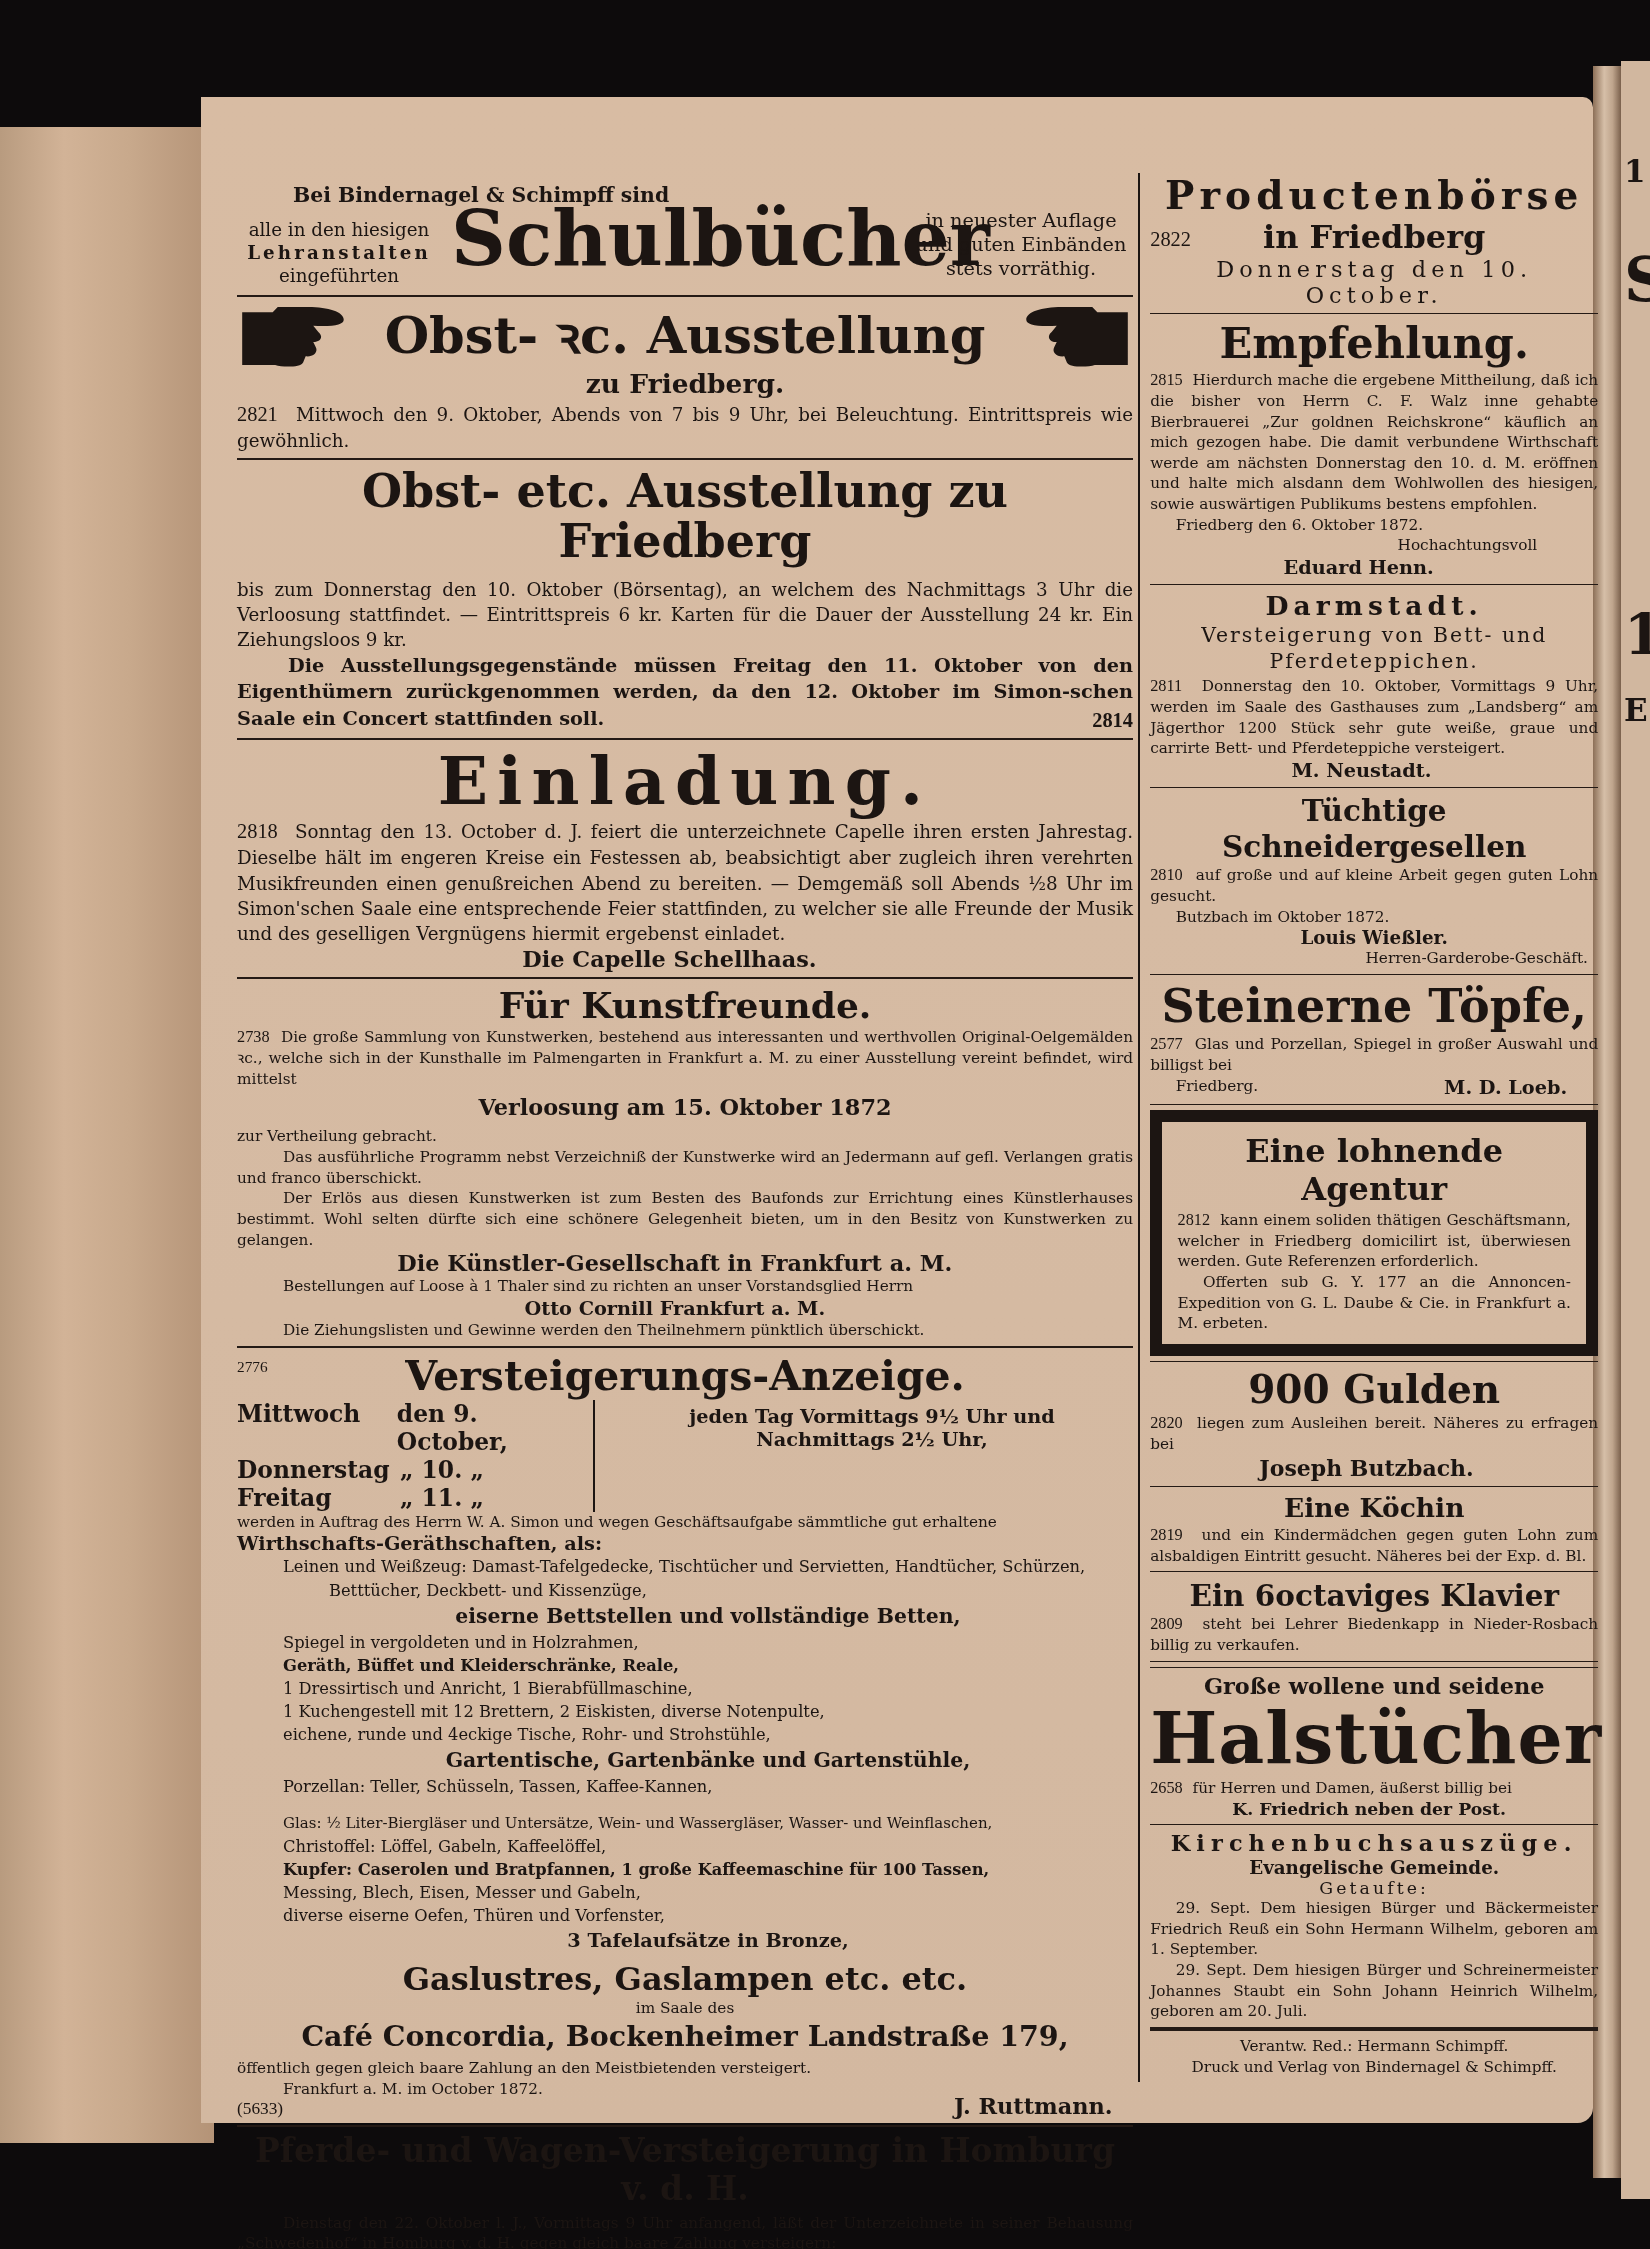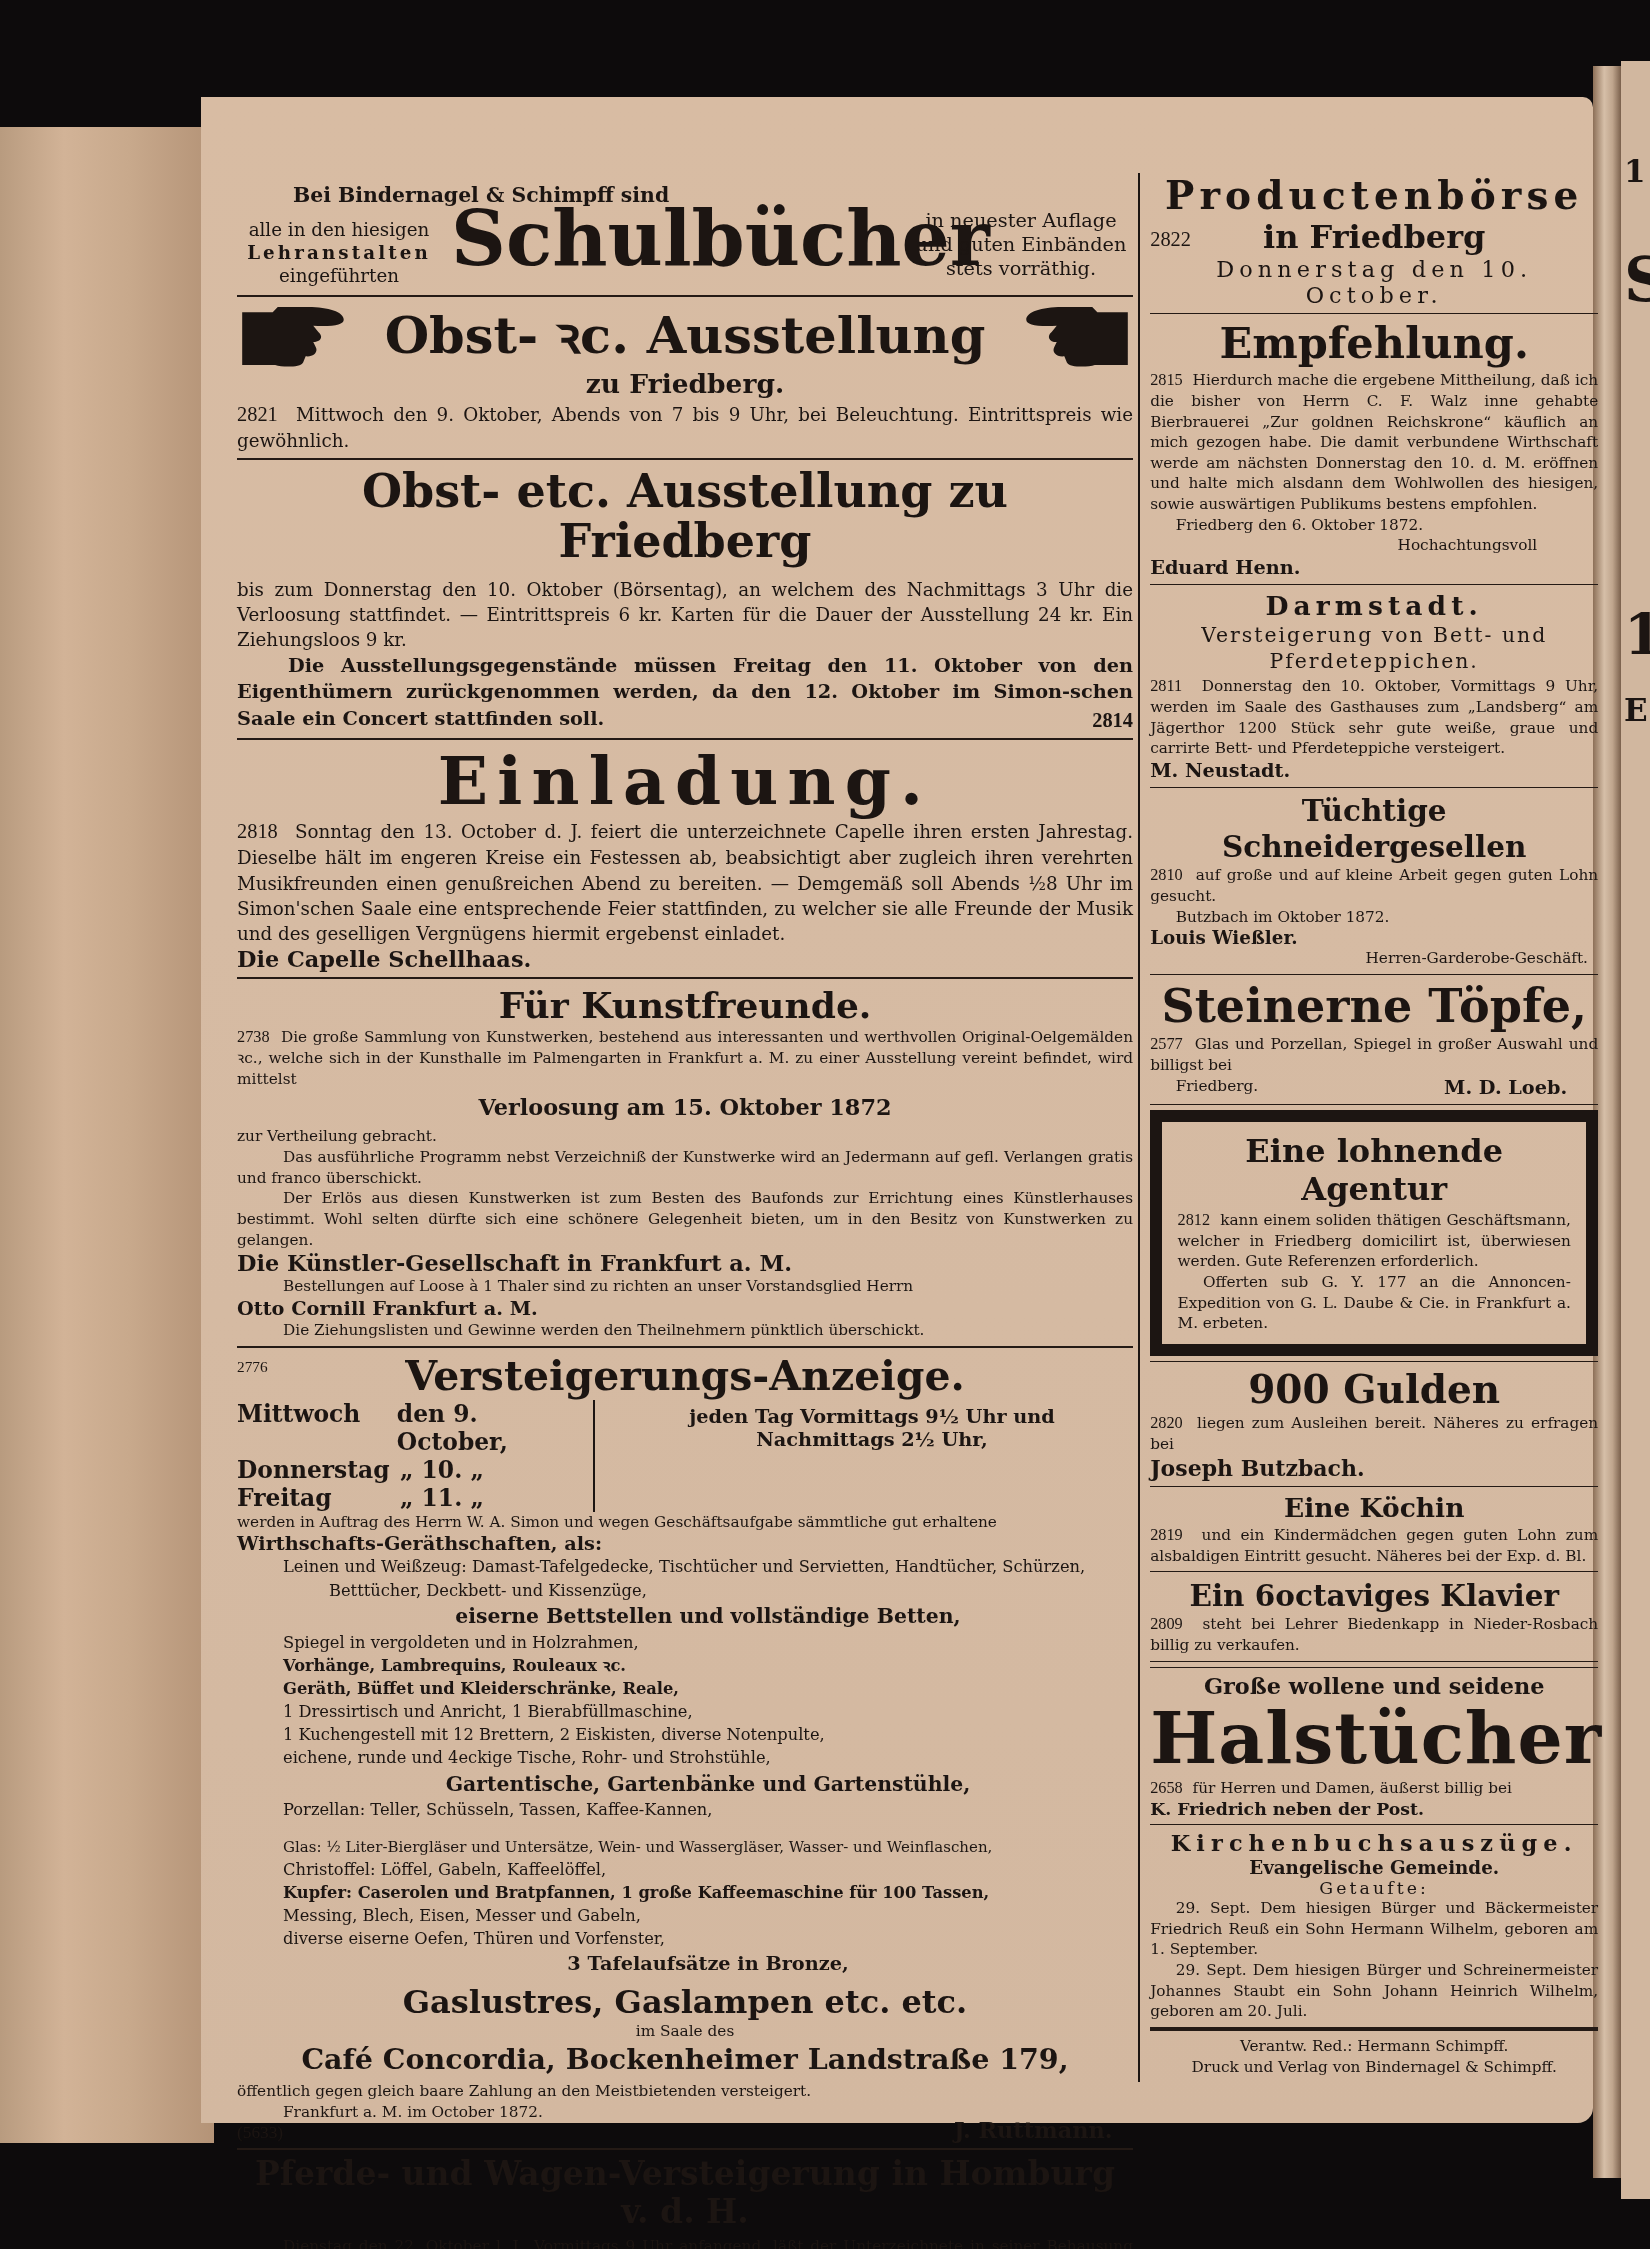--- a/index.html
+++ b/index.html
@@ -35,21 +35,21 @@
   .num { font-family:"Liberation Serif", serif; font-size:20.4px; }
   .body-text { font-size:18.3px; line-height:1.38; text-align:justify; font-family:"DejaVu Serif", serif; }
   .center { text-align:center; }
   .right { text-align:right; }
   .bold { font-weight:bold; }
   .head-xl { font-family:"DejaVu Serif", serif; font-weight:bold; font-size:66px; line-height:1.1; letter-spacing:1px; }
   .head-l { font-family:"DejaVu Serif", serif; font-weight:bold; font-size:51px; line-height:1.1; }
   .head-m { font-family:"DejaVu Serif", serif; font-weight:bold; font-size:36px; line-height:1.15; }
   .head-s { font-family:"DejaVu Serif", serif; font-weight:bold; font-size:26.5px; line-height:1.2; }
   .spaced { letter-spacing:9.2px; }
-  .sig { font-weight:bold; font-size:22.4px; text-align:left; }
+  .sig { font-weight:bold; font-size:22.4px; text-align:center; }
   .small { font-size:15.3px; line-height:1.35; }
   .hand { display:inline-block; width:117px; height:66px; vertical-align:middle; }
   .box { border-left:12.2px solid #1c1512; border-right:12.2px solid #1c1512; border-top:12.2px solid #1c1512; border-bottom:12.2px solid #1c1512; padding:10.2px 15.3px; }
   .sched { display:flex; font-size:23.4px; font-weight:bold;gap:16px; }
   .sched .days { width:356px; border-right:2px solid #1c1512; }
   .sched .days div { display:flex; }
   .sched .days span.d { width:163px; }
   .sched .times { flex:1; text-align:center; font-size:19.3px; padding-top:5.1px; }
 </style>
 </head>
@@ -151,21 +151,20 @@
         <div>Nachmittags 2½ Uhr,</div>
       </div>
     </div>
     <div class="small body-text">werden in Auftrag des Herrn W. A. Simon und wegen Geschäftsaufgabe sämmtliche gut erhaltene</div>
     <div class="bold" style="font-size:19.3px;">Wirthschafts-Geräthschaften, als:</div>
     <div style="padding-left:46px;font-size:16.3px;line-height:1.42;">
       <div>Leinen und Weißzeug: Damast-Tafelgedecke, Tischtücher und Servietten, Handtücher, Schürzen,</div>
       <div style="padding-left:46px;">Betttücher, Deckbett- und Kissenzüge,</div>
       <div class="bold center" style="font-size:20.4px;">eiserne Bettstellen und vollständige Betten,</div>
       <div>Spiegel in vergoldeten und in Holzrahmen,</div>
-      <div class="bold">Vorhänge, Lambrequins, Rouleaux ꝛc.</div>
       <div class="bold">Geräth, Büffet und Kleiderschränke, Reale,</div>
       <div>1 Dressirtisch und Anricht, 1 Bierabfüllmaschine,</div>
       <div>1 Kuchengestell mit 12 Brettern, 2 Eiskisten, diverse Notenpulte,</div>
       <div>eichene, runde und 4eckige Tische, Rohr- und Strohstühle,</div>
       <div class="bold center" style="font-size:20.4px;">Gartentische, Gartenbänke und Gartenstühle,</div>
       <div>Porzellan: Teller, Schüsseln, Tassen, Kaffee-Kannen,</div>
       <div style="font-size:15px;margin-top:15px;">Glas: ½ Liter-Biergläser und Untersätze, Wein- und Wassergläser, Wasser- und Weinflaschen,</div>
       <div>Christoffel: Löffel, Gabeln, Kaffeelöffel,</div>
       <div class="bold">Kupfer: Caserolen und Bratpfannen, 1 große Kaffeemaschine für 100 Tassen,</div>
       <div>Messing, Blech, Eisen, Messer und Gabeln,</div>

